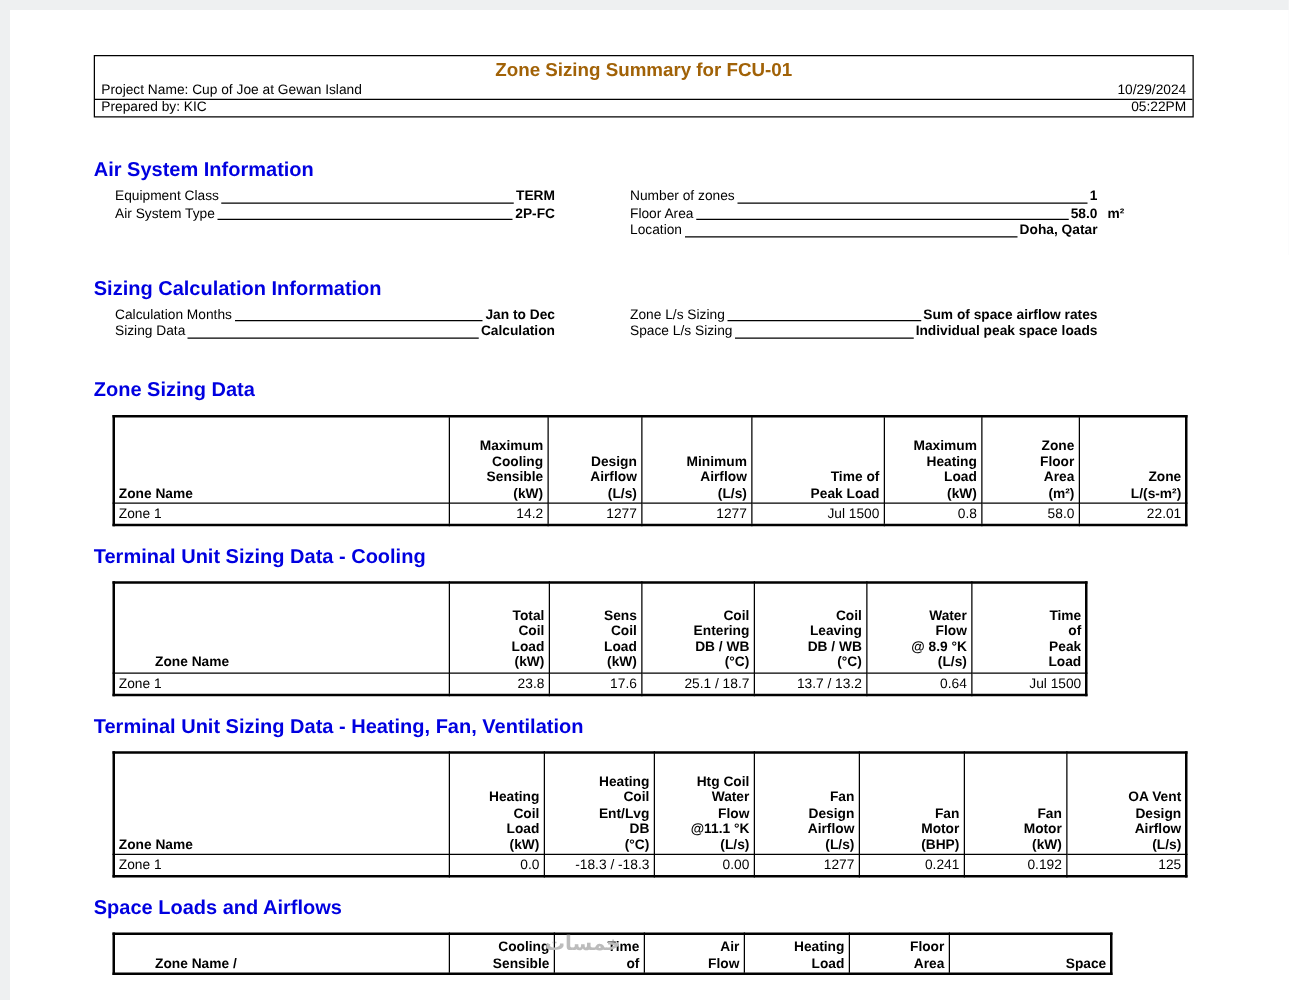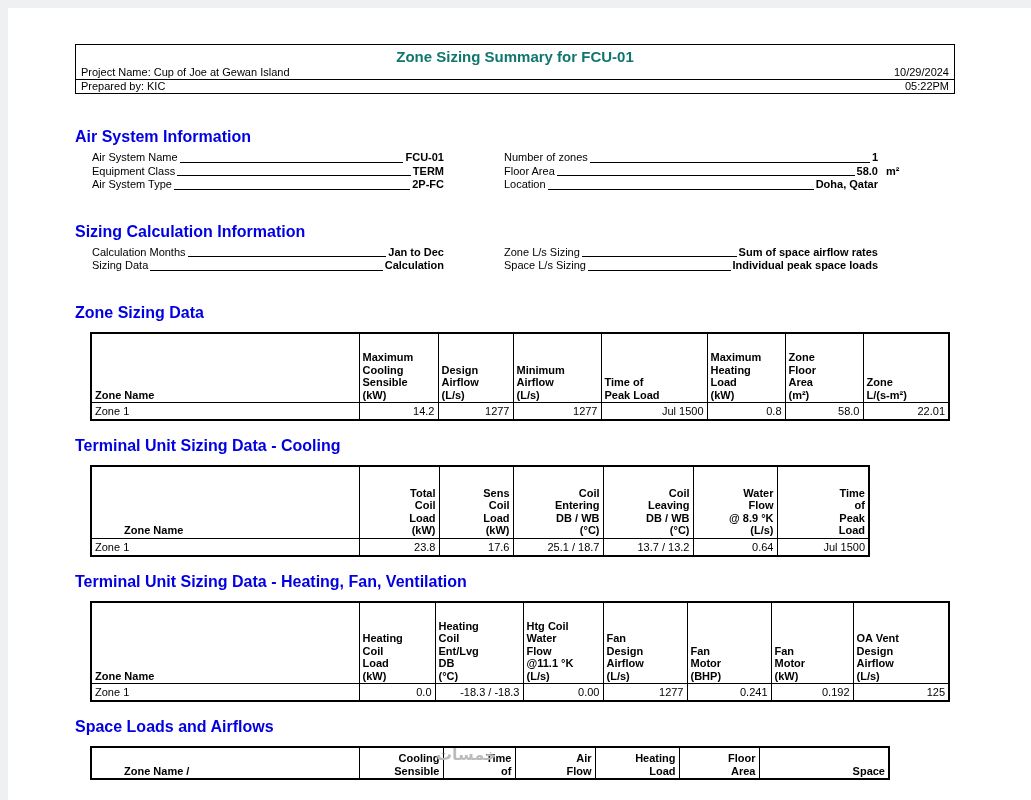--- a/index.html
+++ b/index.html
@@ -14,21 +14,21 @@
     position:absolute; left:8px; top:8px;
     width:1023px; height:792px;
     background:#ffffff; overflow:hidden;
   }
   
   .report-box {
     margin:36px 0 0 67px; width:880px;
     border:1px solid #000;
   }
   .report-title {
-    font-size:15px; font-weight:bold; color:#0f766e;
+    font-size:15px; font-weight:bold; color:#a16207;
     text-align:center; line-height:19px; padding-top:2px;
   }
   .hdr-row {
     display:flex; justify-content:space-between;
     font-size:11px; line-height:13px; padding:0 5px;
   }
   .hdr-row.first { border-bottom:1px solid #000; }
   
   .section-heading {
     color:#0000e0; font-size:16px; font-weight:bold;
@@ -56,21 +56,21 @@
     font-size:11px;
   }
   .rpt-table th, .rpt-table td {
     border:1px solid #000; padding:1px 3px; overflow:hidden;
   }
   .rpt-table th {
     font-weight:bold; vertical-align:bottom;
     white-space:pre-line; line-height:12.5px;
   }
   .rpt-table td { text-align:right; line-height:14px; height:15px; white-space:nowrap; }
-  .t1 th, .t3 th { text-align:left; }
+  .t1 th, .t3 th { text-align:right; }
   .t2 th, .t4 th { text-align:right;padding-left:32px; }
   .rpt-table th.zn, .rpt-table td.zn { text-align:left; }
   .t1 th { height:70px; }
   .t2 th { height:72px; }
   .t3 th { height:82px; }
   .t4 th { height:32px; }
   
   .watermark {
     position:absolute; left:428px; top:737px;
     font-family:"DejaVu Sans", sans-serif;
@@ -91,25 +91,20 @@
     </div>
     <div class="hdr-row">
       <span>Prepared by: KIC</span>
       <span>05:22PM</span>
     </div>
   </div>
 
   <div class="section-heading" style="margin-top:37px">Air System Information</div>
   <div class="info-cols">
     <div class="info-left">
-      <div class="info-row">
-        <span class="lbl">Air System Name</span>
-        <span class="leader"></span>
-        <span class="val">FCU-01</span>
-      </div>
       <div class="info-row">
         <span class="lbl">Equipment Class</span>
         <span class="leader"></span>
         <span class="val">TERM</span>
       </div>
       <div class="info-row">
         <span class="lbl">Air System Type</span>
         <span class="leader"></span>
         <span class="val">2P-FC</span>
       </div>

